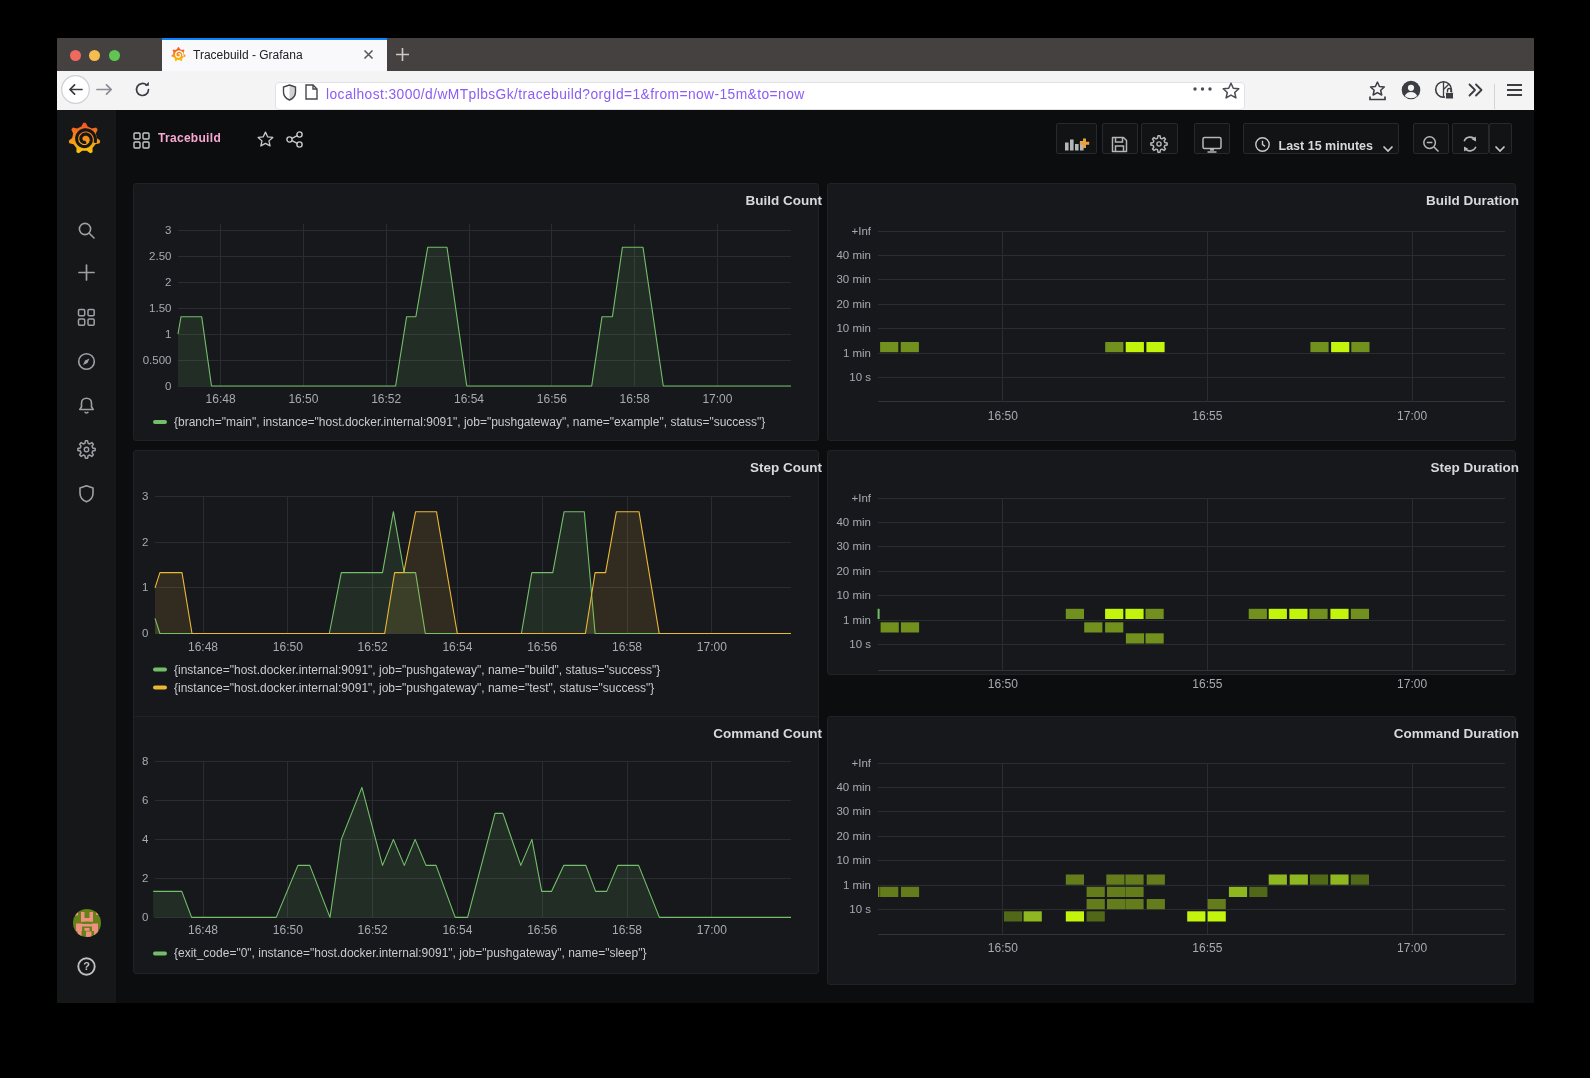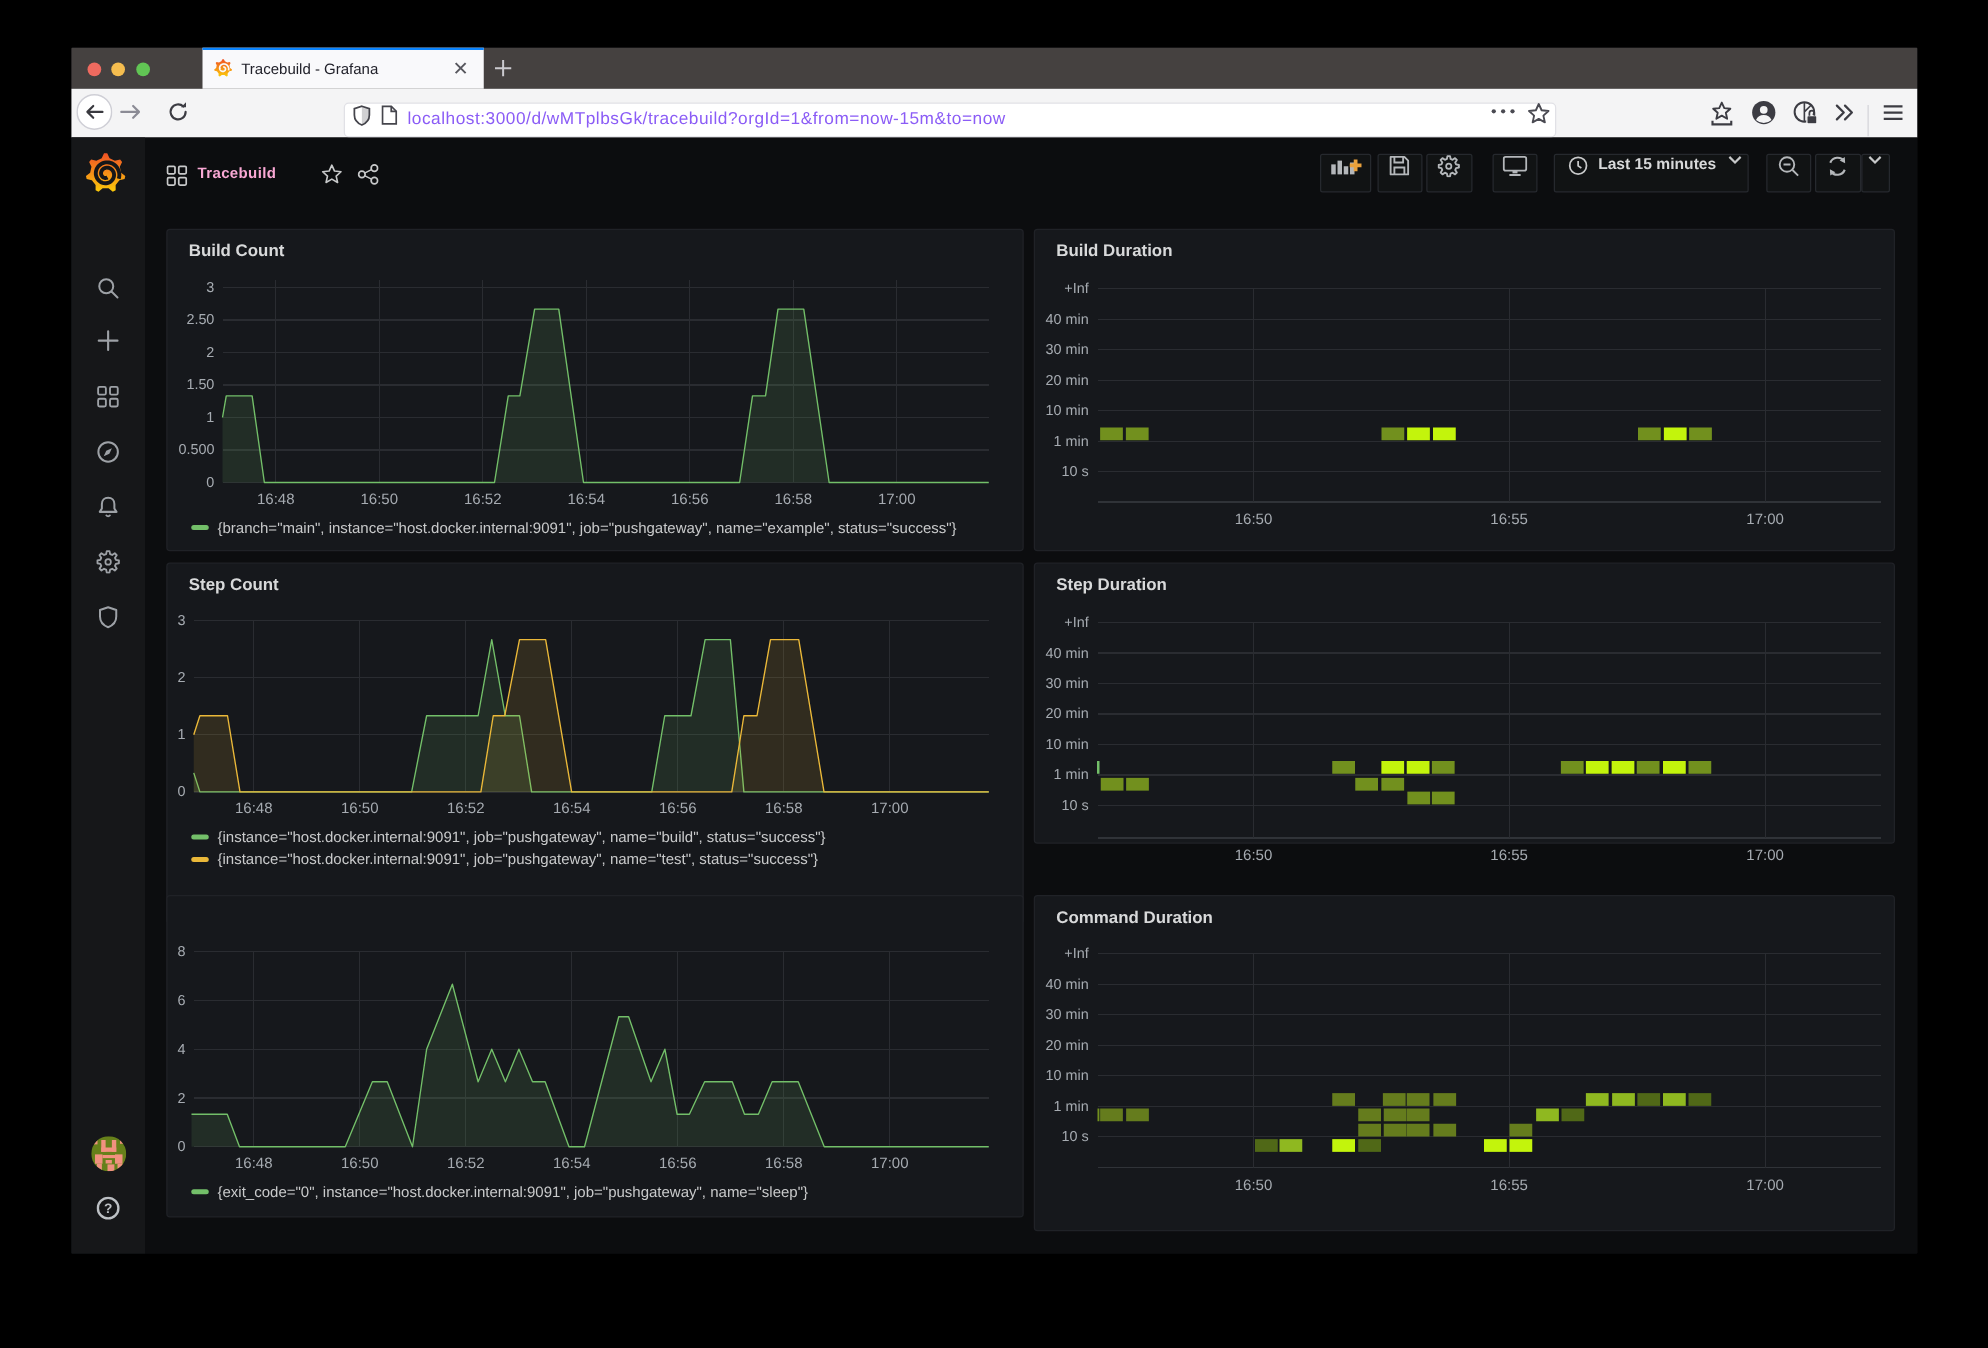--- a/index.html
+++ b/index.html
@@ -14,24 +14,24 @@
 #tabline{left:105px;top:0;width:225px;height:2px;background:#0a84ff}
 #tabtitle{left:79px;top:10px;font-size:12px;color:#21212a}
 #toolbar{left:0;top:33px;width:100%;height:39px;background:#f4f4f5}
 #urlbar{left:218px;top:44px;width:970px;height:28px;background:#fff;border-radius:4px;
 border:1px solid #e1e1e6}
 #urltext{left:269px;top:49px;font-size:13.8px;color:#8b5cf6;letter-spacing:.42px}
 #content{left:0;top:72px;width:100%;height:893px;background:#0c0d0f}
 #sidebar{left:0;top:72px;width:59px;height:893px;background:#161719}
 #dashtitle{font-size:12px;font-weight:700;color:#f9a8d4;letter-spacing:.3px}
 .navbtn{position:absolute;height:31px;border:1px solid #26292e;border-radius:2px;
-background:#111314;display:flex;align-items:flex-start;justify-content:center}
+background:#111314;display:flex;align-items:flex-end;justify-content:center}
 .panel{position:absolute;background:#16181c;border:1px solid #202227;border-radius:3px}
-.ptitle{position:absolute;width:100%;text-align:left;font-size:13.5px;font-weight:700;
-color:#d8d9da;top:9px;left:17px}
+.ptitle{position:absolute;width:100%;text-align:right;font-size:13.5px;font-weight:700;
+color:#d8d9da;top:9px;left:4px}
 .psvg{position:absolute;left:0;top:0}
 text{font-family:"Liberation Sans",sans-serif}
 
 </style></head><body>
 <div id="win">
 <div class="abs" id="tabbar"></div>
 <div class="abs" id="tab"></div>
     <div class="abs" id="tabline"></div>
 <div class="abs" id="tabtitle" style="left:136px">Tracebuild - Grafana</div>
 <div class="abs" id="toolbar"></div>
@@ -317,20 +317,21 @@
         <polyline points="21.0,167.3 25.9,182.5 195.3,182.5 207.3,121.6 248.5,121.6 259.4,60.7 270.2,121.6 281.6,121.6 291.3,182.5 387.4,182.5 397.8,121.6 418.8,121.6 430.1,60.7 450.3,60.7 461.1,182.5 657.0,182.5" fill="none" stroke="#73bf69" stroke-width="1.1" stroke-linejoin="round"></polyline>
         <polygon points="21.0,182.5 21.0,136.8 25.9,121.6 48.0,121.6 58.0,182.5 250.7,182.5 260.6,121.6 269.8,121.6 281.6,60.7 302.5,60.7 323.3,182.5 451.4,182.5 461.1,121.6 471.6,121.6 482.4,60.7 505.0,60.7 525.2,182.5 657.0,182.5 657.0,182.5" fill="rgba(234,184,57,0.13)"></polygon>
         <polyline points="21.0,136.8 25.9,121.6 48.0,121.6 58.0,182.5 250.7,182.5 260.6,121.6 269.8,121.6 281.6,60.7 302.5,60.7 323.3,182.5 451.4,182.5 461.1,121.6 471.6,121.6 482.4,60.7 505.0,60.7 525.2,182.5 657.0,182.5" fill="none" stroke="#eab839" stroke-width="1.1" stroke-linejoin="round"></polyline>
         <rect x="19" y="216.5" width="14" height="4" rx="2" fill="#73bf69"></rect>
         <text x="40" y="222.5" font-size="12" fill="#c9cacb">{instance="host.docker.internal:9091", job="pushgateway", name="build", status="success"}</text>
         <rect x="19" y="234.5" width="14" height="4" rx="2" fill="#eab839"></rect>
         <text x="40" y="240.5" font-size="12" fill="#c9cacb">{instance="host.docker.internal:9091", job="pushgateway", name="test", status="success"}</text>
       </svg>
     </div>
 <div class="panel" style="left:76px;top:678px;width:686px;height:257.5px">
+      <div class="ptitle">Command Count</div>
       <svg class="psvg" width="686" height="258">
         <line x1="21" y1="44.4" x2="657" y2="44.4" stroke="#2a2c31" shape-rendering="crispEdges"></line>
         <text x="14.5" y="48.0" font-size="11.5" fill="#a6abb1" text-anchor="end">8</text>
         <line x1="21" y1="83.4" x2="657" y2="83.4" stroke="#2a2c31" shape-rendering="crispEdges"></line>
         <text x="14.5" y="87.0" font-size="11.5" fill="#a6abb1" text-anchor="end">6</text>
         <line x1="21" y1="122.4" x2="657" y2="122.4" stroke="#2a2c31" shape-rendering="crispEdges"></line>
         <text x="14.5" y="126.0" font-size="11.5" fill="#a6abb1" text-anchor="end">4</text>
         <line x1="21" y1="161.4" x2="657" y2="161.4" stroke="#2a2c31" shape-rendering="crispEdges"></line>
         <text x="14.5" y="165.0" font-size="11.5" fill="#a6abb1" text-anchor="end">2</text>
         <line x1="21" y1="200.4" x2="657" y2="200.4" stroke="#2a2c31" shape-rendering="crispEdges"></line>

